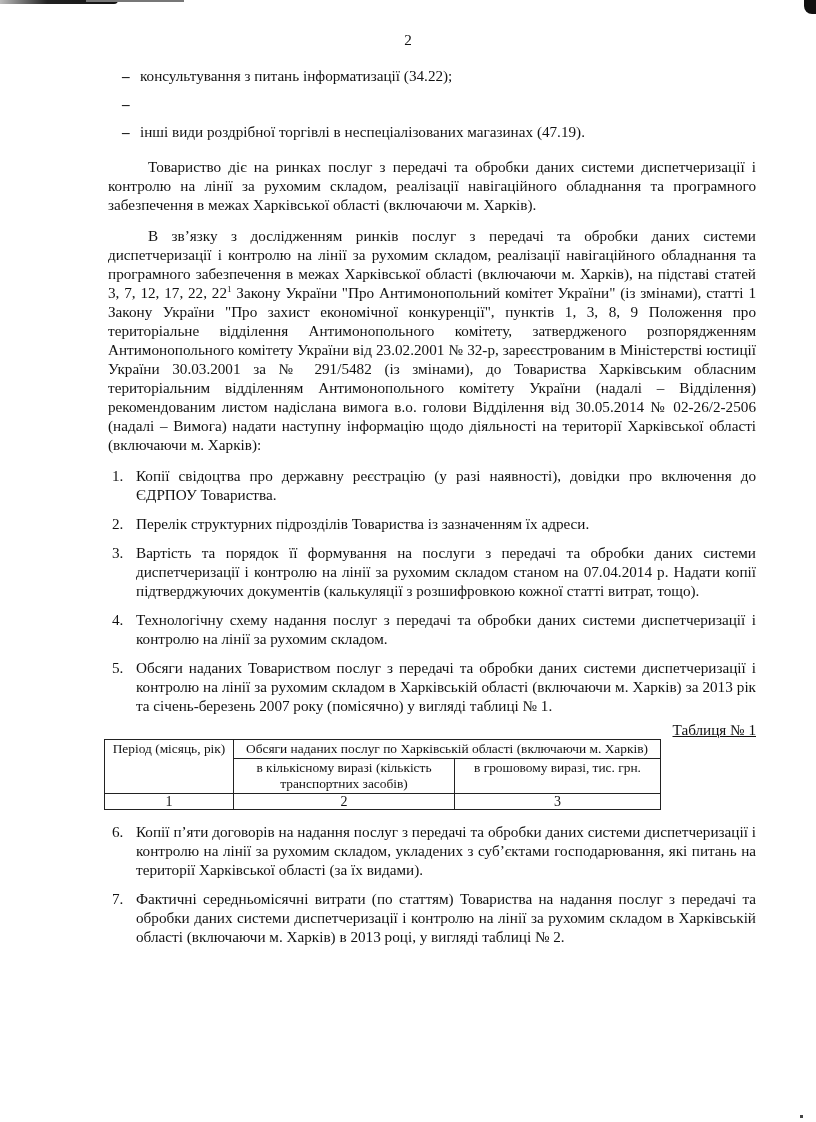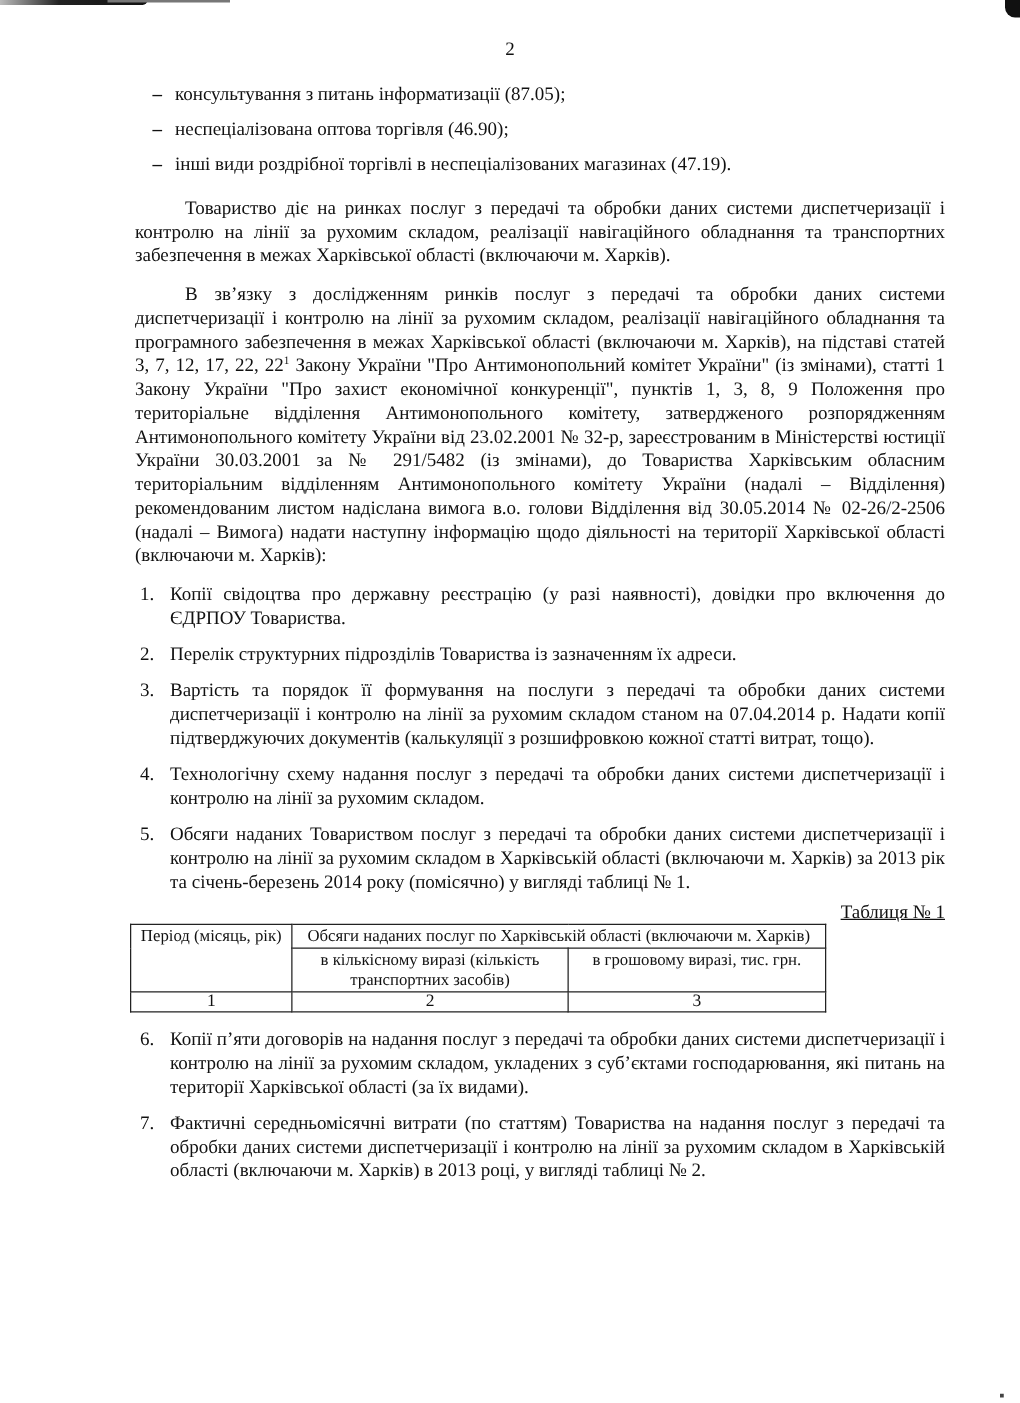--- a/index.html
+++ b/index.html
@@ -62,33 +62,32 @@
 <div class="scan-mark-tr"></div>
 <div class="speck"></div>
 
 <div class="page-num">2</div>
 
 <div class="content">
 
   <ul class="dash-list">
     <li>
       <span class="dash">–</span>
-      <span>консультування з питань інформатизації (87.05);</span>
+      <span>консультування з питань інформатизації (34.22);</span>
     </li>
     <li>
       <span class="dash">–</span>
-      <span>неспеціалізована оптова торгівля (46.90);</span>
     </li>
     <li>
       <span class="dash">–</span>
       <span>інші види роздрібної торгівлі в неспеціалізованих магазинах (47.19).</span>
     </li>
   </ul>
 
-  <p class="par" style="margin-top:16px;">Товариство діє на ринках послуг з передачі та обробки даних системи диспетчеризації і контролю на лінії за рухомим складом, реалізації навігаційного обладнання та транспортних забезпечення в межах Харківської області (включаючи м. Харків).</p>
+  <p class="par" style="margin-top:16px;">Товариство діє на ринках послуг з передачі та обробки даних системи диспетчеризації і контролю на лінії за рухомим складом, реалізації навігаційного обладнання та програмного забезпечення в межах Харківської області (включаючи м. Харків).</p>
   <p class="par"><span>В зв’язку з дослідженням ринків послуг з передачі та обробки даних системи диспетчеризації і контролю на лінії за рухомим складом, реалізації навігаційного обладнання та програмного забезпечення в межах Харківської області (включаючи м. Харків), на підставі статей 3, 7, 12, 17, 22, 22</span><sup>1</sup><span> Закону України "Про Антимонопольний комітет України" (із змінами), статті 1 Закону України "Про захист економічної конкуренції", пунктів 1, 3, 8, 9 Положення про територіальне відділення Антимонопольного комітету, затвердженого розпорядженням Антимонопольного комітету України від 23.02.2001 № 32-р, зареєстрованим в Міністерстві юстиції України 30.03.2001 за № 291/5482 (із змінами), до Товариства Харківським обласним територіальним відділенням Антимонопольного комітету України (надалі – Відділення) рекомендованим листом надіслана вимога в.о. голови Відділення від 30.05.2014 № 02-26/2-2506 (надалі – Вимога) надати наступну інформацію щодо діяльності на території Харківської області (включаючи м. Харків):</span></p>
 
   <ol class="req">
     <li>
       <span class="num">1.</span>
       <span class="txt">Копії свідоцтва про державну реєстрацію (у разі наявності), довідки про включення до ЄДРПОУ Товариства.</span>
     </li>
     <li>
       <span class="num">2.</span>
       <span class="txt">Перелік структурних підрозділів Товариства із зазначенням їх адреси.</span>
@@ -96,21 +95,21 @@
     <li>
       <span class="num">3.</span>
       <span class="txt">Вартість та порядок її формування на послуги з передачі та обробки даних системи диспетчеризації і контролю на лінії за рухомим складом станом на 07.04.2014 р. Надати копії підтверджуючих документів (калькуляції з розшифровкою кожної статті витрат, тощо).</span>
     </li>
     <li>
       <span class="num">4.</span>
       <span class="txt">Технологічну схему надання послуг з передачі та обробки даних системи диспетчеризації і контролю на лінії за рухомим складом.</span>
     </li>
     <li style="margin-bottom:0;">
       <span class="num">5.</span>
-      <span class="txt">Обсяги наданих Товариством послуг з передачі та обробки даних системи диспетчеризації і контролю на лінії за рухомим складом в Харківській області (включаючи м. Харків) за 2013 рік та січень-березень 2014 року (помісячно) у вигляді таблиці № 1.</span>
+      <span class="txt">Обсяги наданих Товариством послуг з передачі та обробки даних системи диспетчеризації і контролю на лінії за рухомим складом в Харківській області (включаючи м. Харків) за 2013 рік та січень-березень 2007 року (помісячно) у вигляді таблиці № 1.</span>
     </li>
   </ol>
 
   <div class="table-caption">Таблиця № 1</div>
   <table class="t1">
     <tbody>
         <tr>
       <td class="period" rowspan="2">Період (місяць, рік)</td>
       <td colspan="2">Обсяги наданих послуг по Харківській області (включаючи м. Харків)</td>
     </tr>

